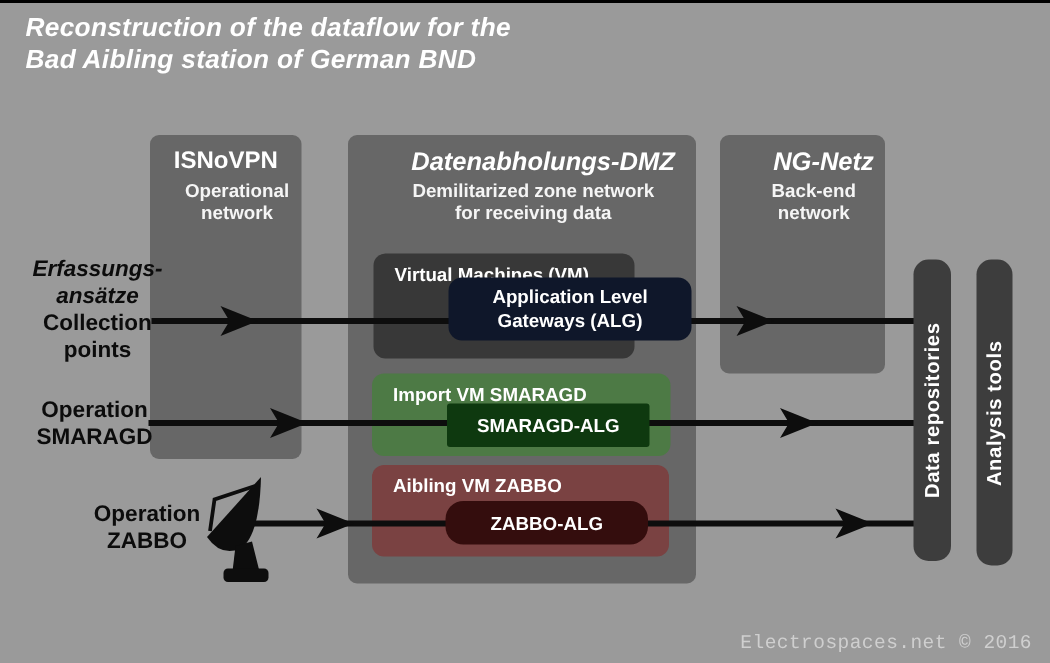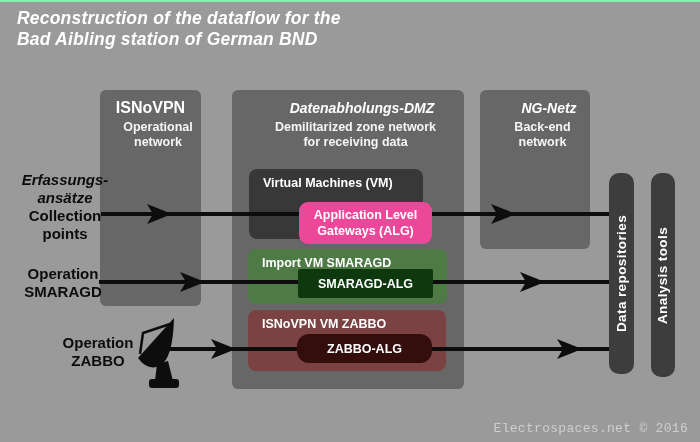--- a/index.html
+++ b/index.html
@@ -1,46 +1,46 @@
 <!DOCTYPE html>
 <html><head>
 <meta charset="utf-8">
 <style>
   html,body{margin:0;padding:0;background:#666;}
   #stage{
     position:relative;width:700px;height:442px;overflow:hidden;
-    background:#9a9a9a;border-top:2px solid #86efac;box-sizing:border-box;
+    background:#9a9a9a;border-top:2px solid #000000;box-sizing:border-box;
     font-family:"Liberation Sans",sans-serif;
   }
   
   #title{
     position:absolute;left:17px;top:6px;z-index:7;
     color:#ffffff;font-size:17.5px;line-height:21px;
     font-weight:bold;font-style:italic;letter-spacing:.2px;
   }
   
   .col-box{position:absolute;z-index:1;background:#676767;border-radius:6px;
            color:#fff;text-align:center;}
   #col-isnovpn{left:100px;top:88px;width:101px;height:216px;}
   #col-dmz{left:232px;top:88px;width:232px;height:299px;}
   #col-ngnetz{left:480px;top:88px;width:110px;height:159px;}
   .col-header{font-size:16px;font-weight:bold;margin-top:8px;line-height:20px;}
-  .col-header.it{font-style:italic;font-size:14px;padding-left:28px;}
+  .col-header.it{font-style:italic;font-size:17px;padding-left:28px;}
   .col-sub{font-size:12.5px;font-weight:bold;line-height:15px;margin-top:2px;color:#f5f5f5;margin-left:15px;}
   
   .grp-box{position:absolute;z-index:2;border-radius:8px;color:#fff;}
   #grp-vm{left:249px;top:167px;width:174px;height:70px;background:#383838;}
   #grp-smaragd{left:248px;top:247px;width:199px;height:55px;background:#4d7a45;}
   #grp-zabbo{left:248px;top:308px;width:198px;height:61px;background:#7a4242;}
   .grp-label{position:absolute;left:14px;top:7px;font-size:12.5px;font-weight:bold;white-space:nowrap;}
   
   .alg-box{position:absolute;z-index:4;border-radius:9px;color:#fff;
            display:flex;align-items:center;justify-content:center;
            text-align:center;font-size:12.5px;font-weight:bold;line-height:16px;}
-  #alg-main{left:299px;top:200px;width:133px;height:42px;background:#ec4899;}
+  #alg-main{left:299px;top:183px;width:162px;height:42px;background:#0f172a;}
   #alg-smaragd{left:298px;top:267px;width:135px;height:29px;background:#0e390f;border-radius:2px;}
   #alg-zabbo{left:297px;top:332px;width:135px;height:29px;background:#340d0d;border-radius:12px;}
   
   .vbar{position:absolute;z-index:5;background:#3d3d3d;border-radius:10px;
         display:flex;align-items:center;justify-content:center;}
   #bar-repo{left:609px;top:171px;width:25px;height:201px;}
   #bar-analysis{left:651px;top:171px;width:24px;height:204px;}
   .vbar span{transform:rotate(-90deg);white-space:nowrap;color:#fff;
              font-size:13.5px;font-weight:bold;letter-spacing:.4px;}
   
@@ -92,21 +92,21 @@
     </div>
   </div>
 
   <div class="grp-box" id="grp-vm">
     <div class="grp-label">Virtual Machines (VM)</div>
   </div>
   <div class="grp-box" id="grp-smaragd">
     <div class="grp-label">Import VM SMARAGD</div>
   </div>
   <div class="grp-box" id="grp-zabbo">
-    <div class="grp-label">ISNoVPN VM ZABBO</div>
+    <div class="grp-label">Aibling VM ZABBO</div>
   </div>
 
   <svg id="lines-svg" width="700" height="442" viewBox="0 0 700 442">
     <line x1="101" y1="212" x2="612" y2="212" stroke="#0d0d0d" stroke-width="4"></line>
     <line x1="99" y1="280" x2="612" y2="280" stroke="#0d0d0d" stroke-width="4"></line>
     <line x1="160" y1="347" x2="612" y2="347" stroke="#0d0d0d" stroke-width="4"></line>
   </svg>
 
   <div class="alg-box" id="alg-main">
     <div>

